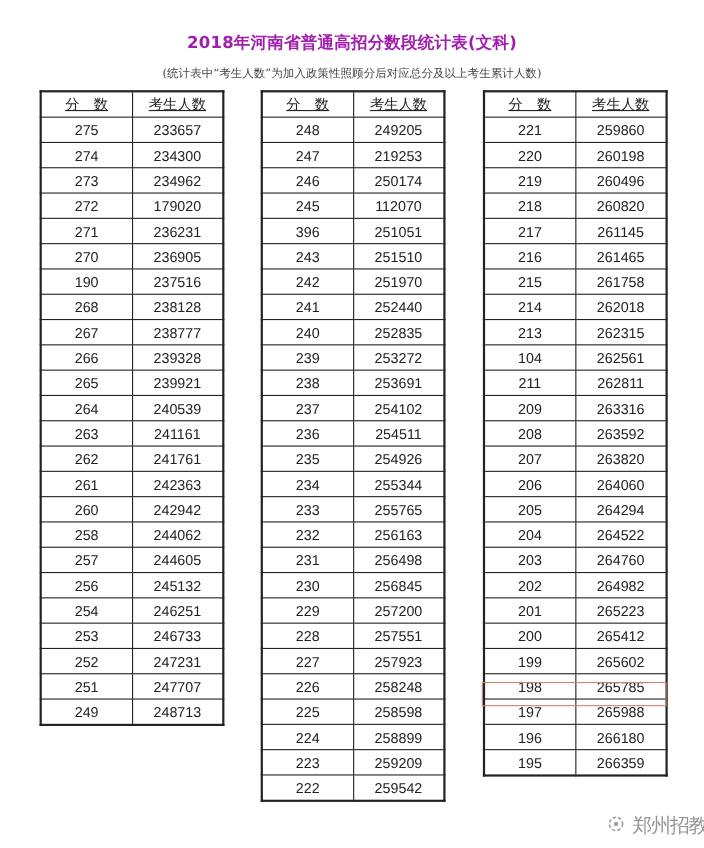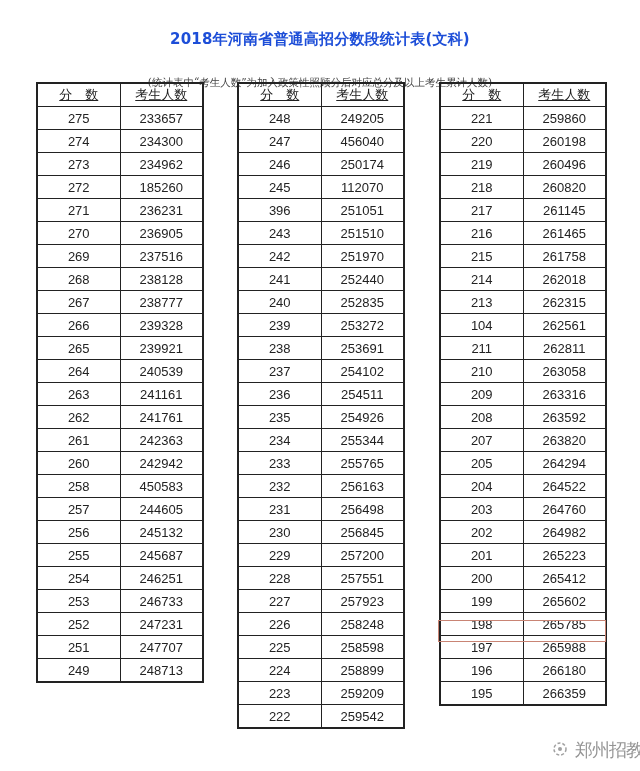--- a/index.html
+++ b/index.html
@@ -2,25 +2,25 @@
 <html><head>
 <meta charset="utf-8">
 <style>
   html, body { margin: 0; padding: 0; }
   body {
     width: 640px; height: 771px; background: #ffffff; position: relative; overflow: hidden;
     font-family: "DejaVu Sans", "Liberation Sans", sans-serif; color: #222;
   }
   .title {
     position: absolute; top: 30px; left: 0; width: 640px; text-align: center;
-    font-size: 15px; font-weight: bold; color: #1d4ed8; letter-spacing: 0.2px;
+    font-size: 15px; font-weight: bold; color: #a21caf; letter-spacing: 0.2px;
   }
   .subtitle {
     position: absolute; top: 60px; left: 0; width: 640px; text-align: center;
-    font-size: 10.5px; color: #444; font-family: "DejaVu Serif", "Liberation Serif", serif; margin-top: 16px;
+    font-size: 10.5px; color: #444; font-family: "DejaVu Serif", "Liberation Serif", serif;
   }
   table.seg {
     position: absolute; top: 82px; border-collapse: collapse;
     border: 2px solid #222; table-layout: fixed;
   }
   table.seg td, table.seg th {
     border: 1.5px solid #222; text-align: center; padding: 0;
     font-family: "Liberation Sans", sans-serif; font-size: 13px; color: #222; font-weight: normal;
     height: 22px;
   }
@@ -68,32 +68,32 @@
       <tr>
         <td>274</td>
         <td>234300</td>
       </tr>
       <tr>
         <td>273</td>
         <td>234962</td>
       </tr>
       <tr>
         <td>272</td>
-        <td>185260</td>
+        <td>179020</td>
       </tr>
       <tr>
         <td>271</td>
         <td>236231</td>
       </tr>
       <tr>
         <td>270</td>
         <td>236905</td>
       </tr>
       <tr>
-        <td>269</td>
+        <td>190</td>
         <td>237516</td>
       </tr>
       <tr>
         <td>268</td>
         <td>238128</td>
       </tr>
       <tr>
         <td>267</td>
         <td>238777</td>
       </tr>
@@ -120,33 +120,29 @@
       <tr>
         <td>261</td>
         <td>242363</td>
       </tr>
       <tr>
         <td>260</td>
         <td>242942</td>
       </tr>
       <tr>
         <td>258</td>
-        <td>450583</td>
+        <td>244062</td>
       </tr>
       <tr>
         <td>257</td>
         <td>244605</td>
       </tr>
       <tr>
         <td>256</td>
         <td>245132</td>
-      </tr>
-      <tr>
-        <td>255</td>
-        <td>245687</td>
       </tr>
       <tr>
         <td>254</td>
         <td>246251</td>
       </tr>
       <tr>
         <td>253</td>
         <td>246733</td>
       </tr>
       <tr>
@@ -175,21 +171,21 @@
     <th>考生人数</th>
   </tr>
     </thead>
   <tbody>
       <tr>
         <td>248</td>
         <td>249205</td>
       </tr>
       <tr>
         <td>247</td>
-        <td>456040</td>
+        <td>219253</td>
       </tr>
       <tr>
         <td>246</td>
         <td>250174</td>
       </tr>
       <tr>
         <td>245</td>
         <td>112070</td>
       </tr>
       <tr>
@@ -337,34 +333,34 @@
       </tr>
       <tr>
         <td>104</td>
         <td>262561</td>
       </tr>
       <tr>
         <td>211</td>
         <td>262811</td>
       </tr>
       <tr>
-        <td>210</td>
-        <td>263058</td>
-      </tr>
-      <tr>
         <td>209</td>
         <td>263316</td>
       </tr>
       <tr>
         <td>208</td>
         <td>263592</td>
       </tr>
       <tr>
         <td>207</td>
         <td>263820</td>
+      </tr>
+      <tr>
+        <td>206</td>
+        <td>264060</td>
       </tr>
       <tr>
         <td>205</td>
         <td>264294</td>
       </tr>
       <tr>
         <td>204</td>
         <td>264522</td>
       </tr>
       <tr>

